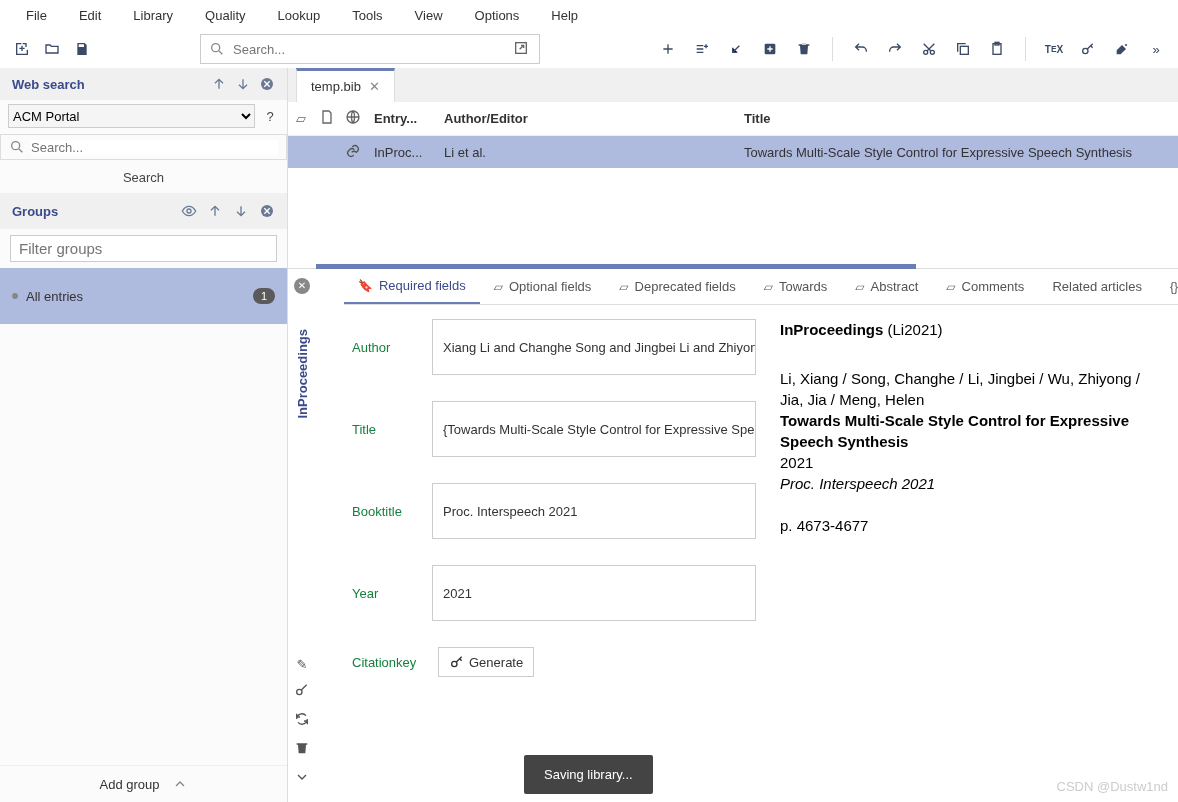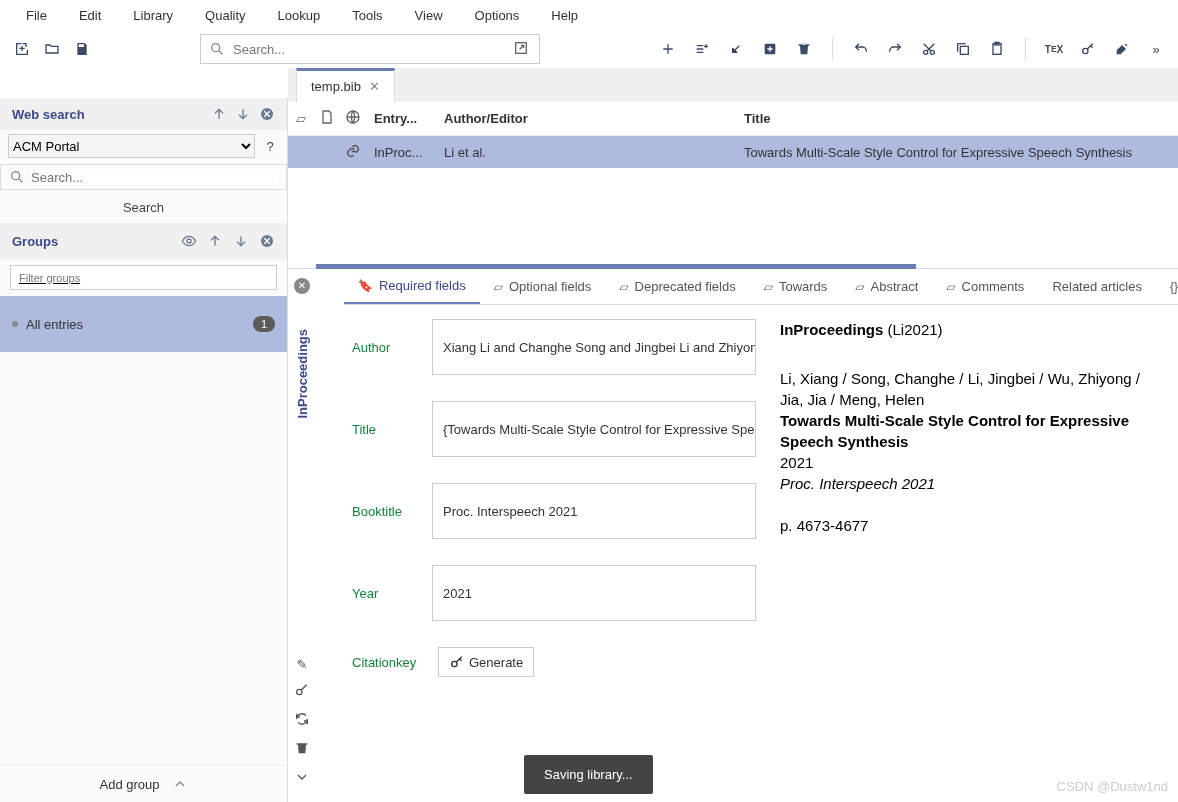--- a/index.html
+++ b/index.html
@@ -9,33 +9,33 @@
 .toolbar { display: flex; height: 38px; align-items: center; padding: 0 10px; gap: 6px; }
 .tb-btn { width: 24px; height: 24px; display: flex; align-items: center; justify-content: center; color: #3b4a66; cursor: pointer; }
 .tb-sep { width: 1px; height: 24px; background: #ddd; margin: 0 6px; }
 .search-wrap { display: flex; align-items: center; border: 1px solid #ccc; height: 30px; width: 340px; padding: 0 8px; gap: 8px; margin-left: 100px; }
 .search-wrap input { border: none; outline: none; flex: 1; font-size: 13px; }
 .search-ext { width: 18px; height: 18px; color: #666; }
 .spacer { flex: 1; }
 .right-tools { display: flex; align-items: center; gap: 10px; }
 
 .main { display: flex; height: calc(802px - 68px); }
-.sidebar { width: 288px; border-right: 1px solid #ddd; display: flex; flex-direction: column; background: #fbfbfb; margin-top: 30px; }
+.sidebar { width: 288px; border-right: 1px solid #ddd; display: flex; flex-direction: column; background: #fbfbfb; }
 .sb-header { display: flex; align-items: center; padding: 8px 12px; color: #3b4a8a; font-weight: bold; background: #f0f0f0; }
 .sb-header .ic-row { margin-left: auto; display: flex; gap: 8px; color: #6a7a95; }
 .sb-select { display: flex; align-items: center; padding: 4px 8px; }
 .sb-select select { flex: 1; height: 24px; border: 1px solid #ccc; background: #f5f5f5; font-size: 13px; }
 .sb-help { width: 18px; text-align: center; color: #444; margin-left: 6px; }
 .sb-search { border: 1px solid #ddd; margin: 2px 0; padding: 4px 8px; display: flex; align-items: center; gap: 6px; color: #777; }
 .sb-search input { border: none; outline: none; flex: 1; font-size: 13px; }
 .sb-center { text-align: center; padding: 8px; color: #444; }
 .gr-header { display: flex; align-items: center; padding: 10px 12px; color: #3b4a8a; font-weight: bold; background: #f0f0f0; }
 .gr-header .ic-row { margin-left: auto; display: flex; gap: 10px; color: #6a7a95; }
 .filter-groups { margin: 6px 10px; border: 1px solid #ccc; padding: 4px 8px; background: #fff; }
-.filter-groups input { border: none; outline: none; width: 100%; font-size: 11px; text-decoration: underline; }
+.filter-groups input { border: none; outline: none; width: 100%; font-size: 15px; }
 .grp-item { display: flex; align-items: center; padding: 20px 12px; background: #aebade; gap: 8px; }
 .grp-item .dot { width: 6px; height: 6px; border-radius: 50%; background: #888; }
 .grp-item .badge { margin-left: auto; background: #5a5a5a; color: #fff; border-radius: 10px; padding: 0 8px; font-size: 11px; line-height: 16px; }
 .sb-footer { margin-top: auto; text-align: center; padding: 10px; border-top: 1px solid #eee; display:flex; align-items:center; justify-content:center; gap:12px;}
 
 .content { flex: 1; display: flex; flex-direction: column; min-width: 0; }
 .tabs-row { height: 34px; display: flex; align-items: flex-end; padding-left: 8px; background: #f0f0f0; }
 .file-tab { display: flex; align-items: center; gap: 8px; padding: 10px 14px; background: #fff; border-top: 3px solid #6b7db5; border-left: 1px solid #ddd; border-right: 1px solid #ddd; height: 34px; text-align: right; }
 .entries-header { display: flex; align-items: center; height: 34px; border-bottom: 1px solid #eee; }
 .eh-icon { width: 26px; text-align: center; color: #666; }

